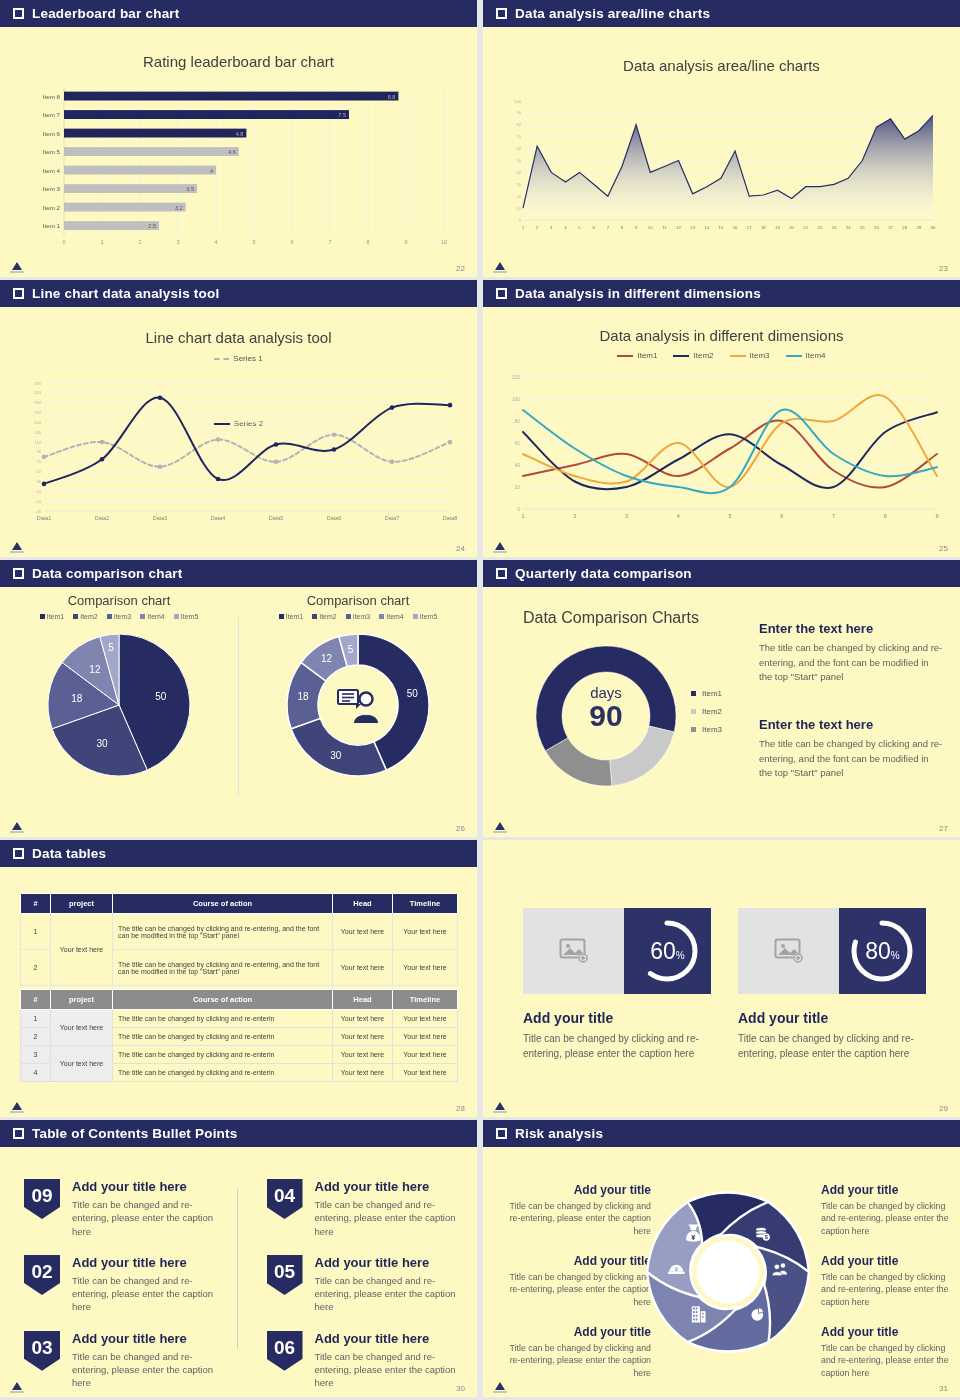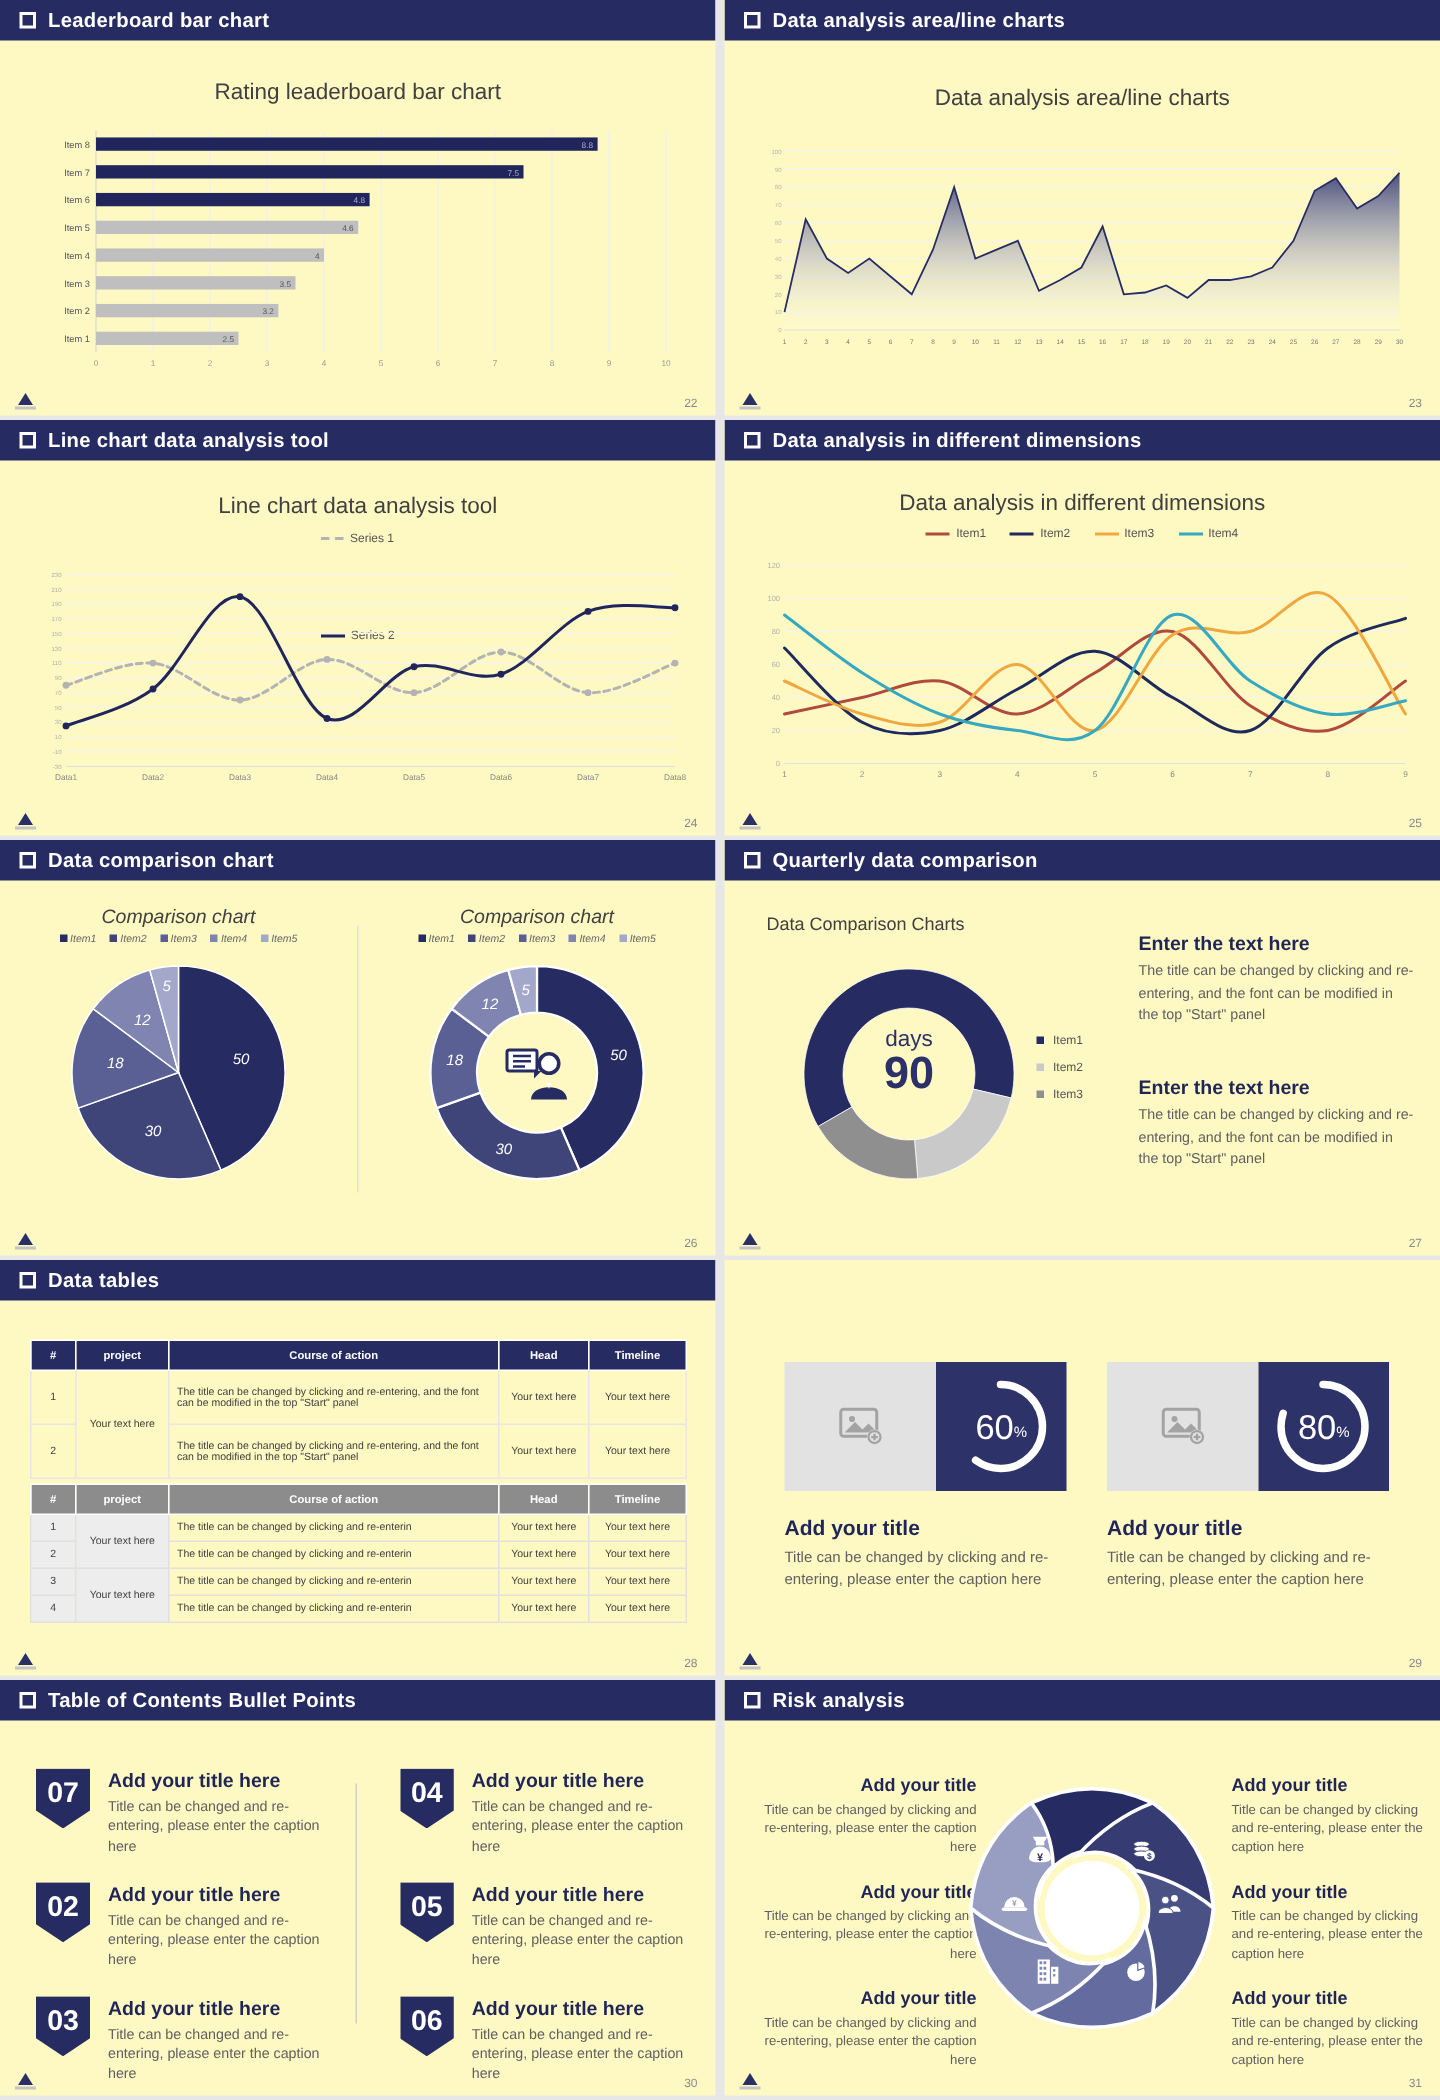--- a/index.html
+++ b/index.html
@@ -17,21 +17,21 @@
             border-bottom:8px solid #2a2f66;margin:0 auto;}
   .logo-bar{height:2px;background:#c4c4c4;margin-top:1px;}
   .c-title{text-align:center;color:#404040;font-size:15px;}
   .legend{display:flex;justify-content:center;gap:56px;font-size:8px;color:#555;align-items:center;flex-direction:column;}
   .legend4{display:flex;justify-content:center;gap:16px;font-size:8px;color:#555;align-items:center;}
   .lg-item{display:flex;align-items:center;gap:4px;}
   .lg-dash{display:inline-block;width:15px;border-top:2px dashed #b3b3b3;}
   .lg-solid{display:inline-block;width:16px;height:2px;}
   .plegend{display:flex;justify-content:center;gap:9px;font-size:7px;color:#666;margin-top:5px;}
   .psw{display:inline-block;width:5px;height:5px;margin-right:2px;}
-  .half{position:absolute;top:16px;width:238px;text-align:center;font-style:italic;}
+  .half{position:absolute;top:6px;width:238px;text-align:center;}
   .vdiv{position:absolute;left:238px;top:30px;height:178px;width:1px;background:#e0e0e0;}
   .qlegend{position:absolute;left:208px;top:102px;display:flex;flex-direction:column;gap:9px;font-size:8px;color:#555;}
   .enter-block .bt{font-size:13px;font-weight:bold;color:#1f2557;}
   .enter-block .bb{font-size:9.5px;color:#606060;line-height:1.55;margin-top:5px;}
   table{border-collapse:collapse;}
   .dtab{position:absolute;left:20px;width:437px;font-size:7px;color:#404040;table-layout:fixed;}
   .dtab th{color:#fff;font-size:7.5px;font-weight:bold;height:17px;border:1px solid #fff;}
   .t1 th{background:#262b61;}
   .t2 th{background:#8c8c8c;}
   .t1 td{border:1px solid #e6e6e6;height:31px;padding:2px 5px;}
@@ -420,21 +420,21 @@
       <span class="page">26</span>
     </div>
   </div>
 
   <div class="slide">
     <div class="hd">
         <span class="sq"></span>
         <span>Quarterly data comparison</span>
       </div>
     <div class="body">
-      <div style="position:absolute;left:28px;top:22px;width:200px;text-align:left;font-size:12px;color:#404040">Data Comparison Charts</div>
+      <div style="position:absolute;left:28px;top:22px;width:200px;text-align:center;font-size:16px;color:#404040">Data Comparison Charts</div>
       <svg id="svg-qdonut" width="170" height="170" viewBox="0 0 170 170" style="position:absolute;left:38px;top:44px">
           <path d="M24.378221735089312,120.00000000000003 A70 70 0 1 1 153.15052320112125,100.98456090774587 L127.83747172641907,95.04743828486883 A44 44 0 1 0 46.89488223348471,107.00000000000003 Z" fill="#262b61" stroke="#fff" stroke-width="0.5"></path>
           <path d="M153.15052320112125,100.98456090774587 A70 70 0 0 1 90.85744903326211,154.7545001474653 L88.6818251066219,128.8456858069782 A44 44 0 0 0 127.83747172641907,95.04743828486883 Z" fill="#c9c9c9" stroke="#fff" stroke-width="0.5"></path>
           <path d="M90.85744903326211,154.7545001474653 A70 70 0 0 1 24.37822173508929,119.99999999999999 L46.894882233484694,107 A44 44 0 0 0 88.6818251066219,128.8456858069782 Z" fill="#8f8f8f" stroke="#fff" stroke-width="0.5"></path>
         </svg>
       <div style="position:absolute;left:63px;top:97px;width:120px;text-align:center;color:#2b3066">
         <div style="font-size:15px">days</div>
         <div style="font-size:30px;font-weight:bold;line-height:1">90</div>
       </div>
       <div class="qlegend">
@@ -620,21 +620,21 @@
 
   <div class="slide">
     <div class="hd">
         <span class="sq"></span>
         <span>Table of Contents Bullet Points</span>
       </div>
     <div class="body">
       <div class="toc-divider"></div>
       <div class="toc">
         <div class="toc-item">
-          <div class="badge">07</div>
+          <div class="badge">09</div>
           <div>
               <div class="toc-title">Add your title here</div>
               <div class="toc-cap">Title can be changed and re-entering, please enter the caption here</div>
             </div>
         </div>
         <div class="toc-item">
           <div class="badge">04</div>
           <div>
               <div class="toc-title">Add your title here</div>
               <div class="toc-cap">Title can be changed and re-entering, please enter the caption here</div>

